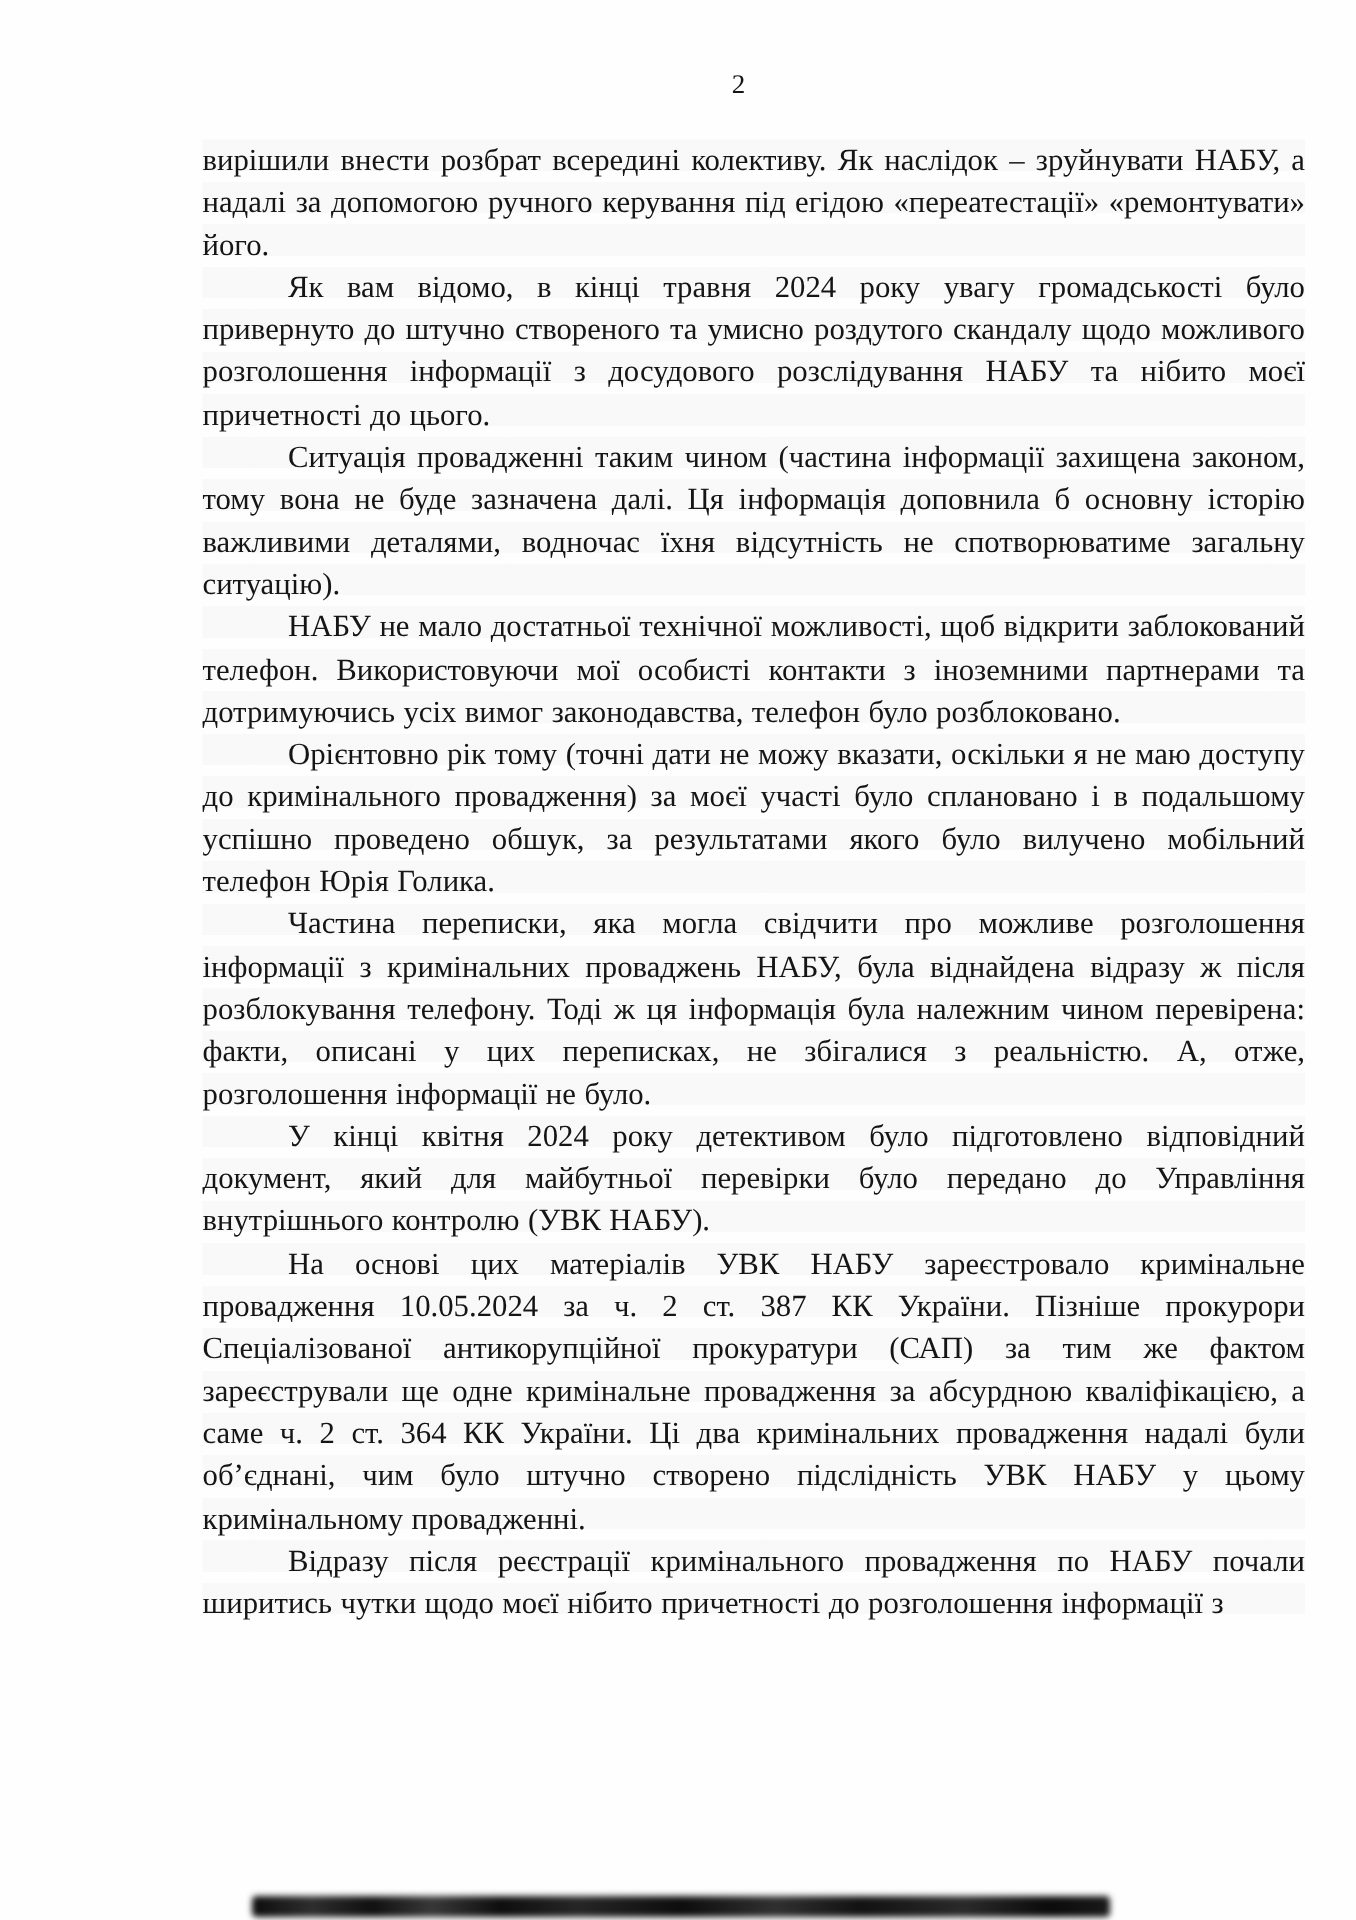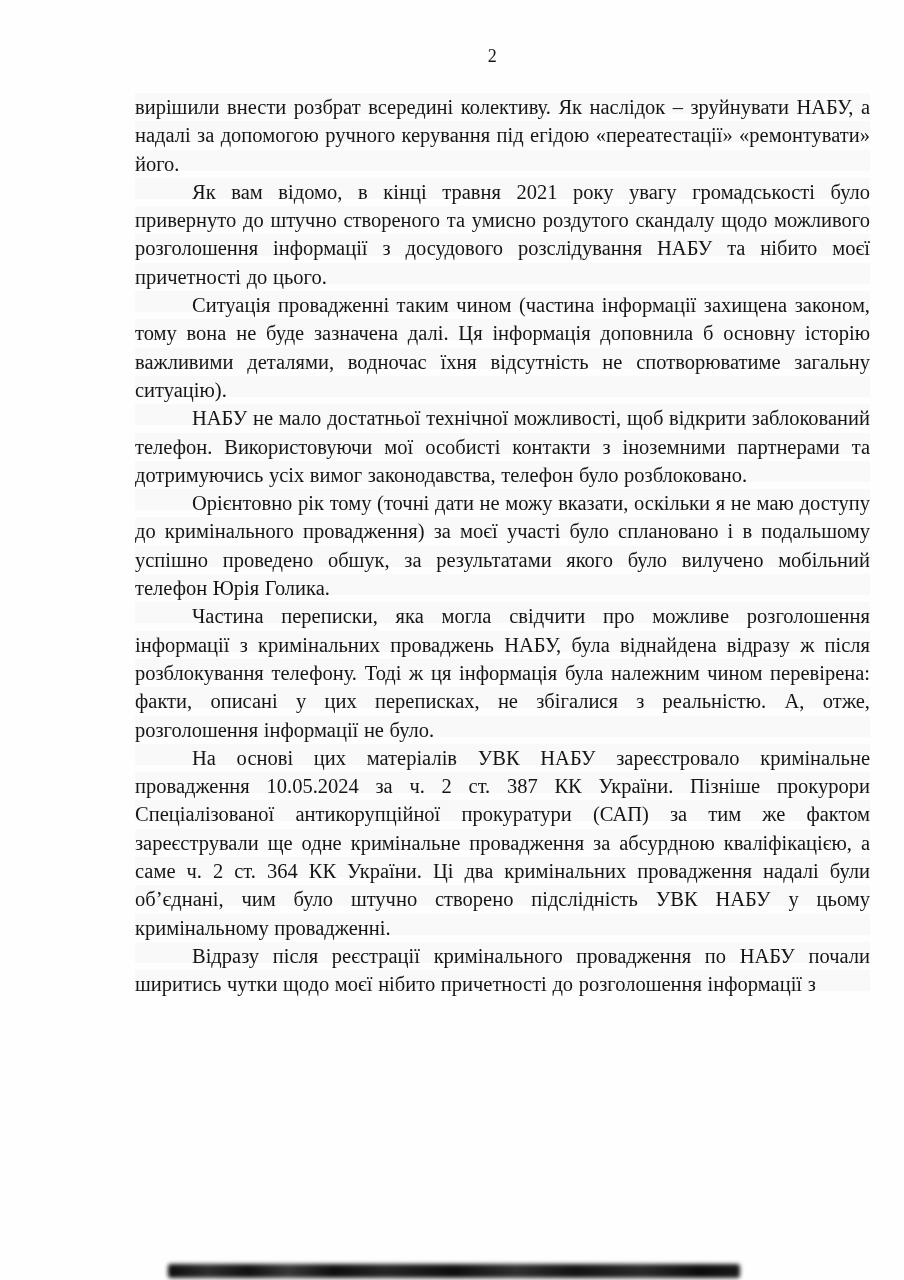--- a/index.html
+++ b/index.html
@@ -69,23 +69,24 @@
   }
 </style>
 </head>
 <body>
 
 <div class="page">
   <div class="page-number">2</div>
 
   <div class="body-text" id="paragraphs">
       <p class="noindent"><span>вирішили внести розбрат всередині колективу. Як наслідок – зруйнувати НАБУ, а надалі за допомогою ручного керування під егідою «переатестації» «ремонтувати» його.</span></p>
-      <p><span>Як вам відомо, в кінці травня 2021 року увагу громадськості було привернуто до штучно створеного та умисно роздутого скандалу щодо можливого розголошення інформації з досудового розслідування НАБУ та нібито моєї причетності до цього.</span></p>
+      <p><span>Як вам відомо, в кінці травня 2024 року увагу громадськості було привернуто до штучно створеного та умисно роздутого скандалу щодо можливого розголошення інформації з досудового розслідування НАБУ та нібито моєї причетності до цього.</span></p>
       <p><span>Ситуація провадженні таким чином (</span><span class="u">частина інформації захищена законом, тому вона не буде зазначена далі. Ця інформація доповнила б основну історію важливими деталями, водночас їхня відсутність не спотворюватиме загальну ситуацію</span><span>).</span></p>
       <p><span>НАБУ не мало достатньої технічної можливості, щоб відкрити заблокований телефон. Використовуючи мої особисті контакти з іноземними партнерами та дотримуючись усіх вимог законодавства, телефон було розблоковано.</span></p>
       <p><span>Орієнтовно рік тому (точні дати не можу вказати, оскільки я не маю доступу до кримінального провадження) за моєї участі було сплановано і в подальшому успішно проведено обшук, за результатами якого було вилучено мобільний телефон Юрія Голика.</span></p>
       <p><span>Частина переписки, яка могла свідчити про можливе розголошення інформації з кримінальних проваджень НАБУ, була віднайдена відразу ж після розблокування телефону. Тоді ж ця інформація була належним чином перевірена: факти, описані у цих переписках, не збігалися з реальністю. А, отже, розголошення інформації не було.</span></p>
+      <p><span>У кінці квітня 2024 року детективом було підготовлено відповідний документ, який для майбутньої перевірки було передано до Управління внутрішнього контролю (УВК НАБУ).</span></p>
       <p><span>На основі цих матеріалів УВК НАБУ зареєстровало кримінальне провадження 10.05.2024 за ч. 2 ст. 387 КК України. Пізніше прокурори Спеціалізованої антикорупційної прокуратури (САП) за тим же фактом зареєстрували ще одне кримінальне провадження за абсурдною кваліфікацією, а саме ч. 2 ст. 364 КК України. Ці два кримінальних провадження надалі були об’єднані, чим було штучно створено підслідність УВК НАБУ у цьому кримінальному провадженні.</span></p>
       <p><span>Відразу після реєстрації кримінального провадження по НАБУ почали ширитись чутки щодо моєї нібито причетності до розголошення інформації з</span></p>
     </div>
 
   <div class="cutoff-strip"></div>
 </div>
 
 </body></html>

